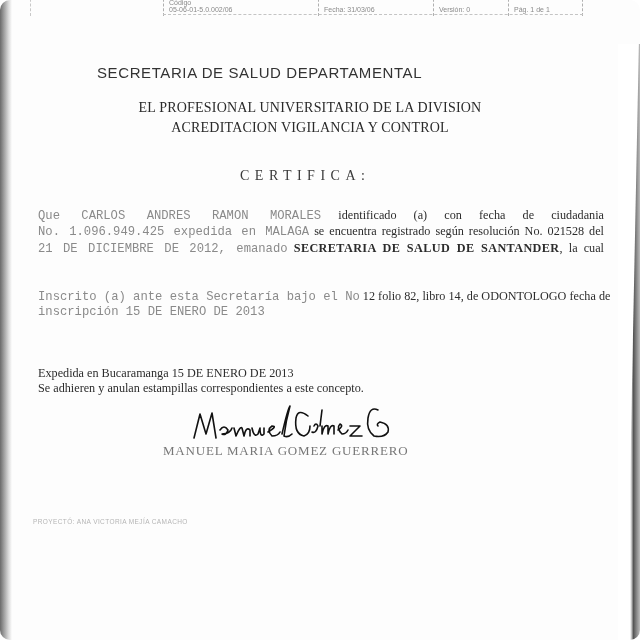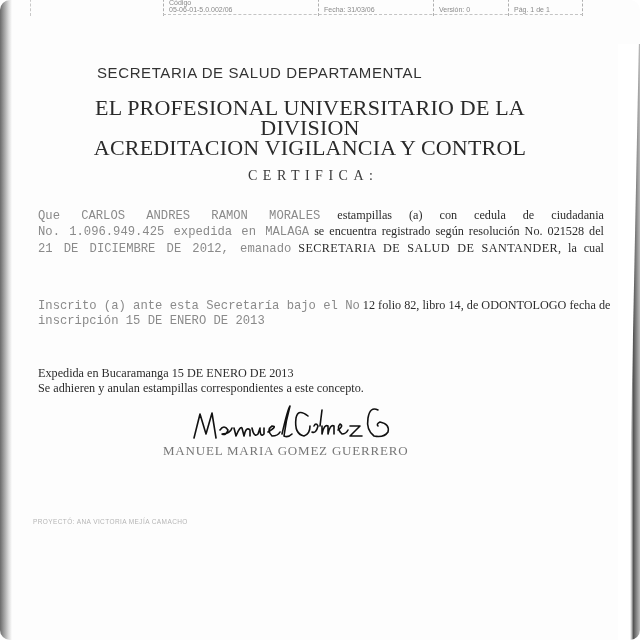--- a/index.html
+++ b/index.html
@@ -83,51 +83,51 @@
       color: #333;
       white-space: nowrap;
     }
     .division-title {
       position: absolute;
       top: 98px;
       left: 90px;
       width: 440px;
       text-align: center;
       font-family: "Liberation Serif", serif;
-      font-size: 22px;
+      font-size: 14px;
       line-height: 20px;
       color: #2a2a2a;
       letter-spacing: 0.2px;
     }
     .certifica {
       position: absolute;
       top: 168px;
-      left: 248px;
+      left: 240px;
       font-family: "Liberation Serif", serif;
       font-size: 14px;
       letter-spacing: 5.5px;
       color: #3a3a3a;
       white-space: nowrap;
     }
     .body-text {
       position: absolute;
       left: 38px;
       width: 566px;
       font-family: "Liberation Serif", serif;
       font-size: 12.2px;
       line-height: 15.4px;
       color: #2c2c2c;
       text-align: justify;
     }
     .p1 { top: 208px; }
-    .p2 { top: 289px; margin-top: 9px; }
+    .p2 { top: 289px; }
     .p3 { top: 337px; margin-top: 44px; }
     .p4 { top: 366px; }
     .faded { color: #8a8a8a; font-family: Liberation Mono, monospace; }
-    .strong { font-weight: normal; letter-spacing: 0.4px; }
+    .strong { font-weight: bold; letter-spacing: 0.4px; }
     .line { display: block; white-space: nowrap; text-align-last: justify; }
     .line.last { text-align-last: left; }
 
     .signature {
       position: absolute;
       top: 404px;
       left: 188px;
       width: 240px;
       height: 40px;
     }
@@ -181,21 +181,21 @@
   <div class="dept-title">SECRETARIA DE SALUD DEPARTAMENTAL</div>
 
   <div class="division-title">
     <div>EL PROFESIONAL UNIVERSITARIO DE LA DIVISION</div>
     <div>ACREDITACION VIGILANCIA Y CONTROL</div>
   </div>
 
   <div class="certifica">CERTIFICA:</div>
 
   <div class="body-text p1">
-    <span class="line"><span class="faded">Que  CARLOS  ANDRES  RAMON  MORALES</span><span>  estampillas  (a)  con  cedula  de  ciudadania</span></span>
+    <span class="line"><span class="faded">Que  CARLOS  ANDRES  RAMON  MORALES</span><span>  identificado  (a)  con  fecha  de  ciudadania</span></span>
     <span class="line"><span class="faded">No. 1.096.949.425 expedida en MALAGA</span><span>  se encuentra registrado según resolución No. 021528  del</span></span>
     <span class="line"><span class="faded">21 DE DICIEMBRE DE 2012, emanado</span> <span class="strong">SECRETARIA DE SALUD DE SANTANDER</span><span>, la cual</span></span>
   </div>
 
   <div class="body-text p2">
     <span class="line"><span class="faded">Inscrito (a) ante esta Secretaría bajo el No</span><span>  12 folio 82, libro 14, de ODONTOLOGO  fecha de</span></span>
     <span class="line last faded">inscripción 15 DE ENERO DE 2013</span>
   </div>
 
   <div class="body-text p3">

